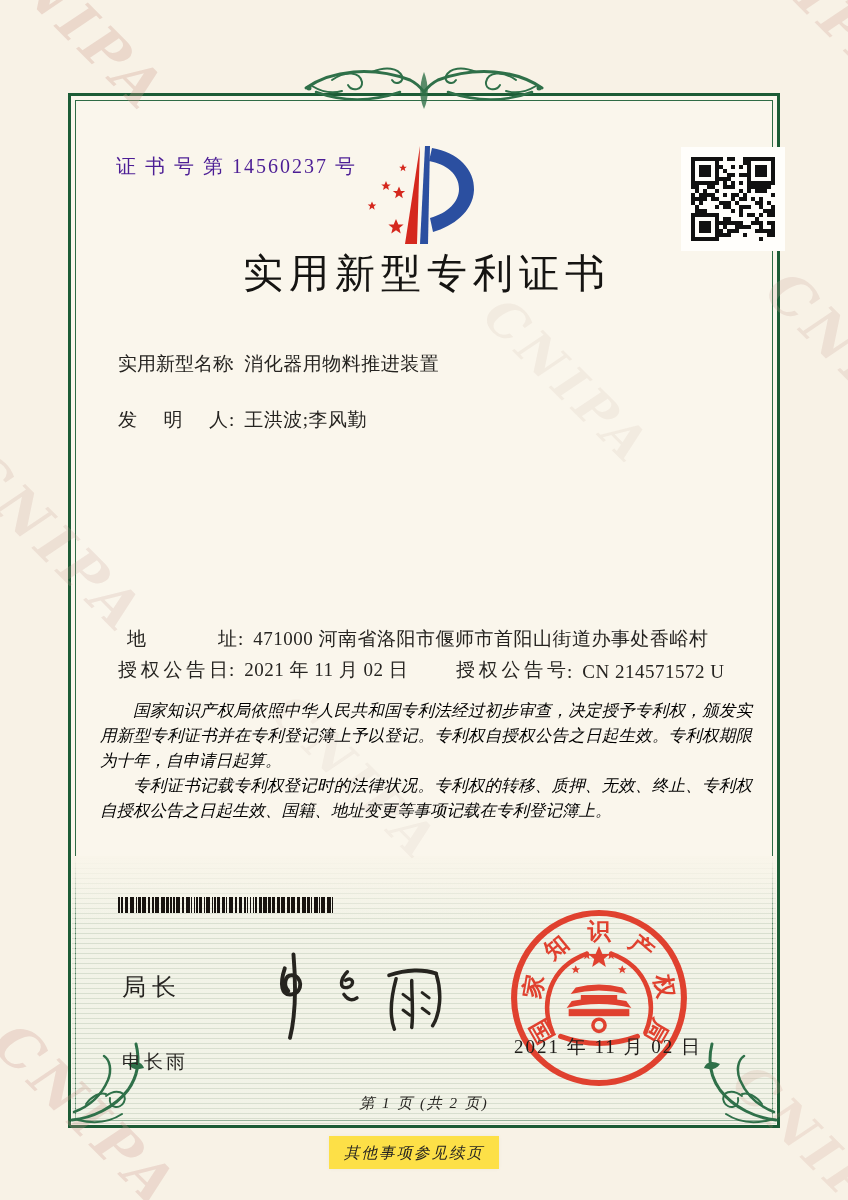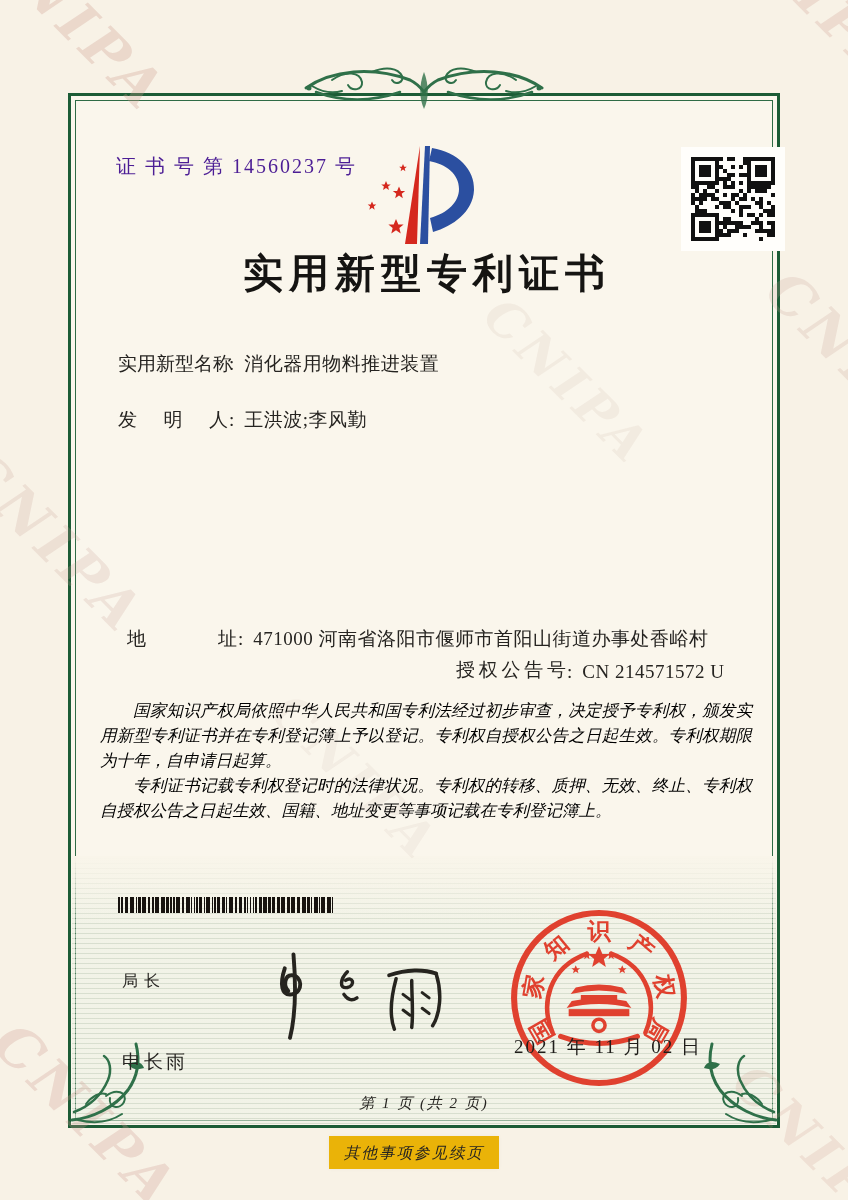--- a/index.html
+++ b/index.html
@@ -44,49 +44,49 @@
   .orn-top{left:302px;top:58px;width:244px;height:56px;}
   .orn-bl{left:66px;top:1034px;width:92px;height:92px;}
   .orn-br{left:690px;top:1034px;width:92px;height:92px;transform:scaleX(-1);}
   
   .cert-no{position:absolute;z-index:3;left:116px;top:153px;font-size:20px;letter-spacing:2px;color:#4c1d95;}
   .logo{position:absolute;z-index:3;left:358px;top:140px;width:122px;height:112px;}
   .qr-box{position:absolute;z-index:3;left:681px;top:147px;width:104px;height:104px;background:#fffefb;}
   .qr-box svg{position:absolute;left:10px;top:10px;}
   .doc-title{
     position:absolute;z-index:3;left:0;right:0;top:246px;text-align:center;
-    font-size:40px;font-weight:bold;letter-spacing:6px;text-indent:6px;color:#151412;
+    font-size:40px;font-weight:normal;letter-spacing:6px;text-indent:6px;color:#151412;
   }
   
   .frow{position:absolute;z-index:3;left:118px;font-size:19px;white-space:nowrap;}
   .f0{top:351px;} .f1{top:407px;} .f2{top:458px;} .f3{top:508px;}
   .f4{top:558px;} .f5{top:626px;margin-left:9px;} .f6{top:657px;} .f7{top:657px;left:456px;}
   .flabel{display:inline-block;width:110px;text-align:justify;text-align-last:justify;vertical-align:bottom;}
   .fcolon{display:inline-block;margin:0 1px;}
   .fvalue{margin-left:9px;letter-spacing:.5px;}
   
   .kai{font-family:"Liberation Serif","DejaVu Serif",serif;font-style:italic;}
   .body-text{
     position:absolute;z-index:3;left:100px;top:698px;width:652px;
     font-size:16.5px;line-height:25px;text-align:justify;color:#000000;
   }
   .body-text p{margin:0;text-indent:2em;}
   
   .barcode{position:absolute;z-index:3;left:118px;top:897px;width:220px;height:16px;}
-  .officer-title{position:absolute;z-index:3;left:122px;top:971px;font-size:16px;letter-spacing:6px;}
+  .officer-title{position:absolute;z-index:3;left:122px;top:971px;font-size:24px;letter-spacing:6px;}
   .officer-name{position:absolute;z-index:3;left:122px;top:1007px;font-size:19px;letter-spacing:3px;margin-top:42px;}
   .signature{position:absolute;z-index:4;left:250px;top:948px;width:200px;height:98px;}
   .seal{position:absolute;z-index:3;left:508px;top:907px;width:182px;height:182px;opacity:.95;}
   .seal-ch{font-size:23px;font-weight:bold;fill:#e03826;text-anchor:middle;dominant-baseline:central;
            font-family:"Liberation Serif",serif;}
   .seal-date{position:absolute;z-index:4;left:514px;top:1034px;font-size:19px;letter-spacing:2px;color:#1f1d1a;}
   .page-note{position:absolute;z-index:3;left:0;right:0;top:1094px;text-align:center;font-size:15px;letter-spacing:2px;}
   .cont-note{
     position:absolute;z-index:3;left:329px;top:1136px;width:170px;height:33px;line-height:33px;
-    background:#eab308;text-align:center;font-size:15.5px;letter-spacing:2px;box-shadow:0 0 4px rgba(0,0,0,.04);
+    background:#fde047;text-align:center;font-size:15.5px;letter-spacing:2px;box-shadow:0 0 4px rgba(0,0,0,.04);
   }
   svg{display:block;}
 </style>
 </head>
 <body>
 
 <div class="page">
 
   <svg width="0" height="0" aria-hidden="true">
     <defs>
@@ -296,20 +296,23 @@
 
   <div class="frow f0">
     <span class="flabel">实用新型名称</span><span class="fcolon">:</span><span class="fvalue">消化器用物料推进装置</span>
   </div>
   <div class="frow f1">
     <span class="flabel">发明人</span><span class="fcolon">:</span><span class="fvalue">王洪波;李风勤</span>
   </div>
   <div class="frow f5">
     <span class="flabel">地址</span><span class="fcolon">:</span><span class="fvalue">471000 河南省洛阳市偃师市首阳山街道办事处香峪村</span>
   </div>
+  <div class="frow f6">
+    <span class="flabel">授权公告日</span><span class="fcolon">:</span><span class="fvalue">2021 年 11 月 02 日</span>
+  </div>
   <div class="frow f7">
     <span class="flabel">授权公告号</span><span class="fcolon">:</span><span class="fvalue">CN 214571572 U</span>
   </div>
 
   <div class="body-text kai">
     <p>国家知识产权局依照中华人民共和国专利法经过初步审查，决定授予专利权，颁发实用新型专利证书并在专利登记簿上予以登记。专利权自授权公告之日起生效。专利权期限为十年，自申请日起算。</p>
     <p>专利证书记载专利权登记时的法律状况。专利权的转移、质押、无效、终止、专利权自授权公告之日起生效、国籍、地址变更等事项记载在专利登记簿上。</p>
   </div>
 
   <svg class="barcode" id="barcode-svg" viewBox="0 0 220 16" preserveAspectRatio="none">

